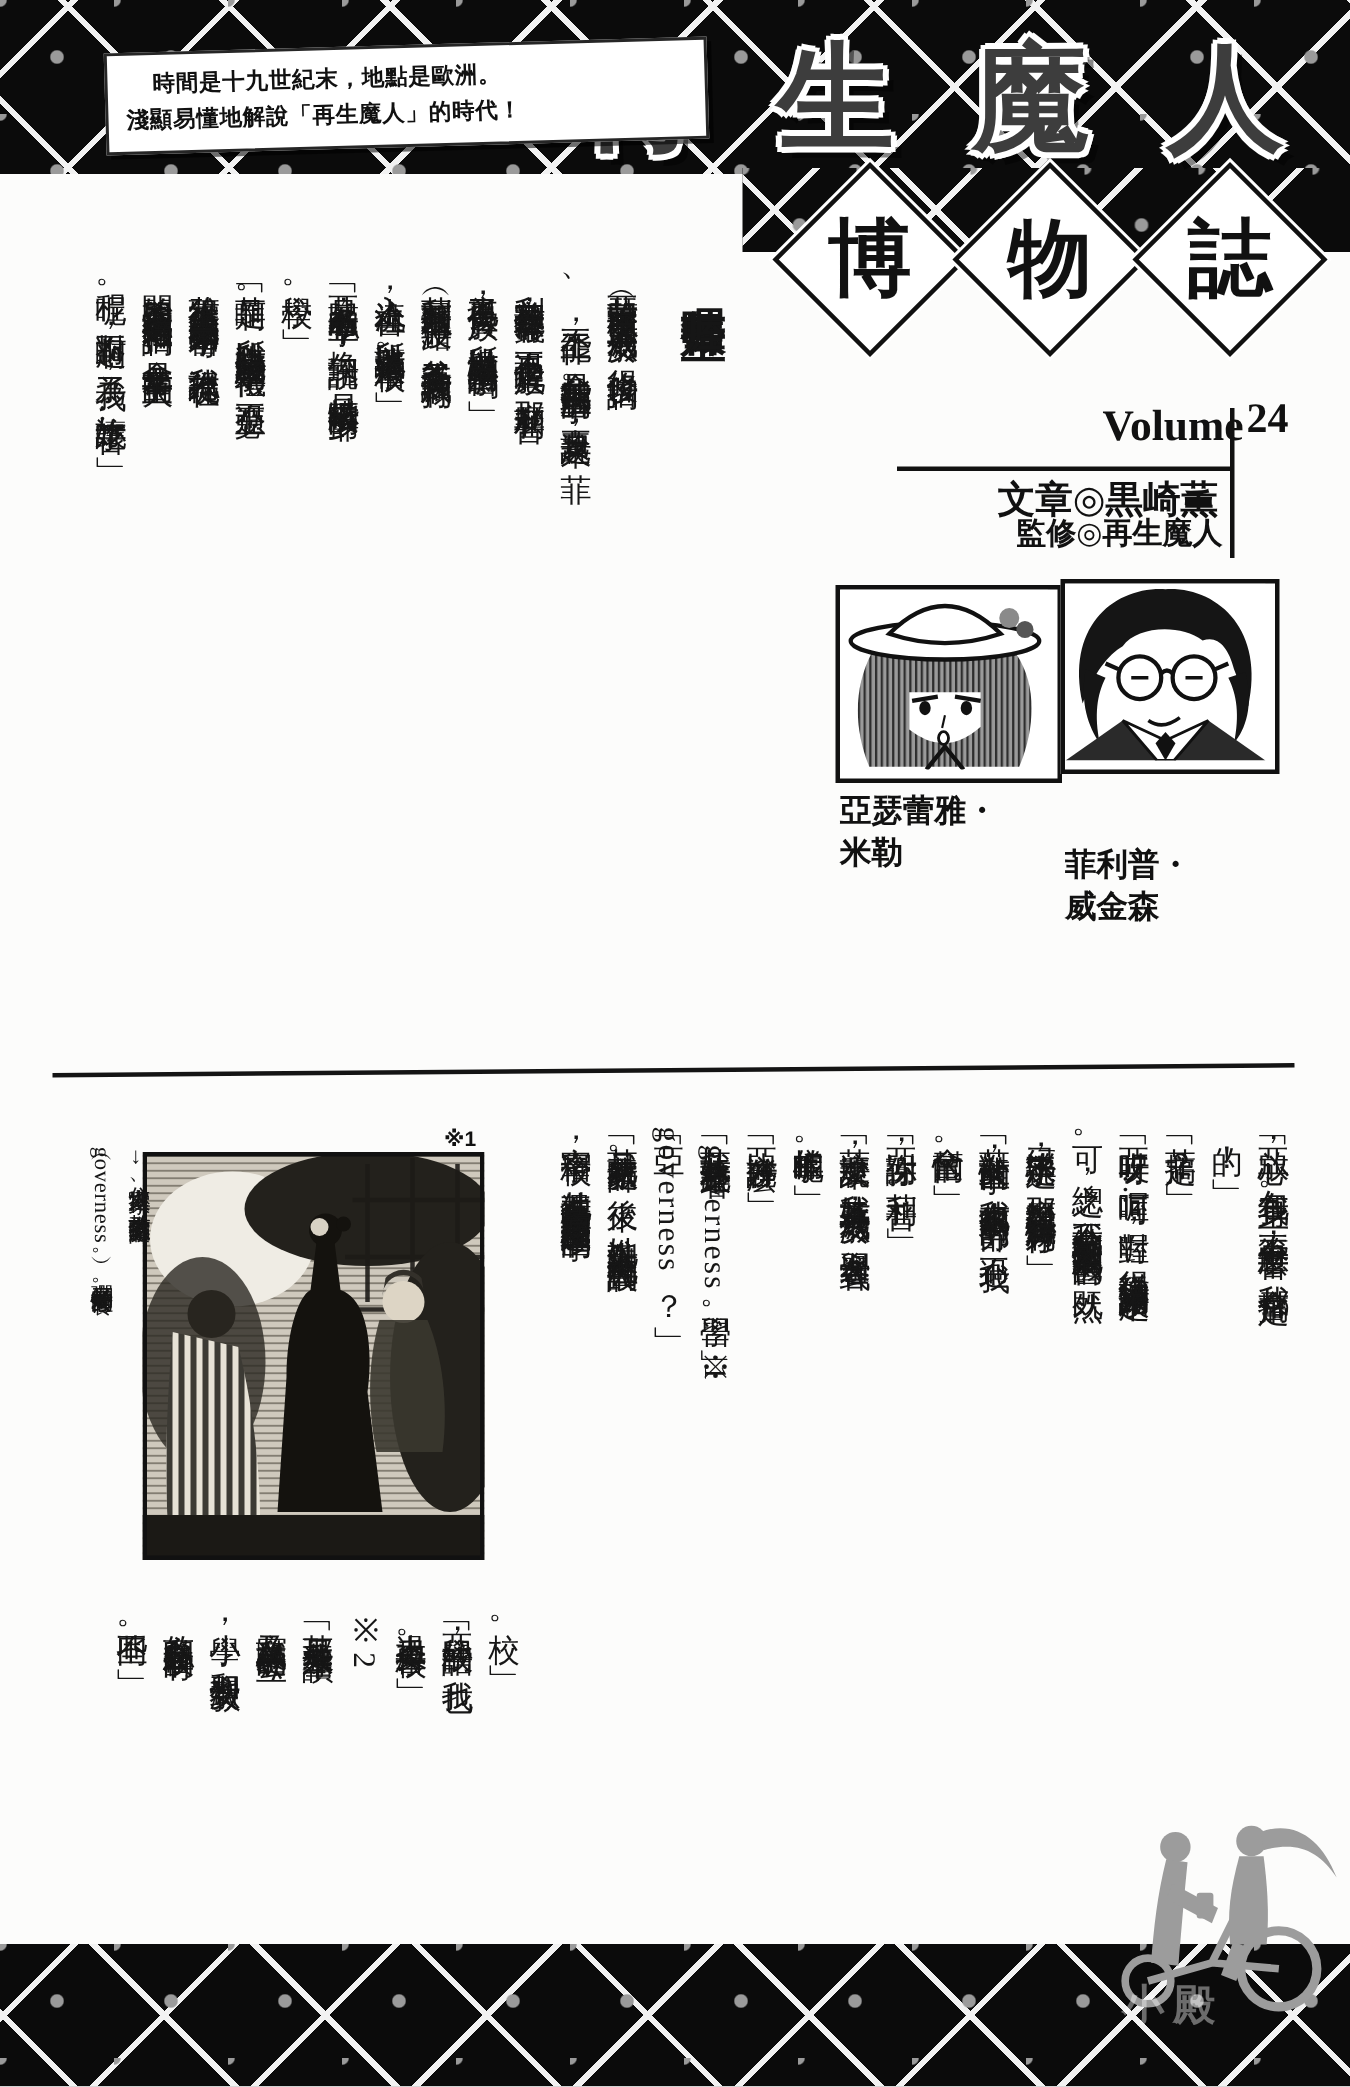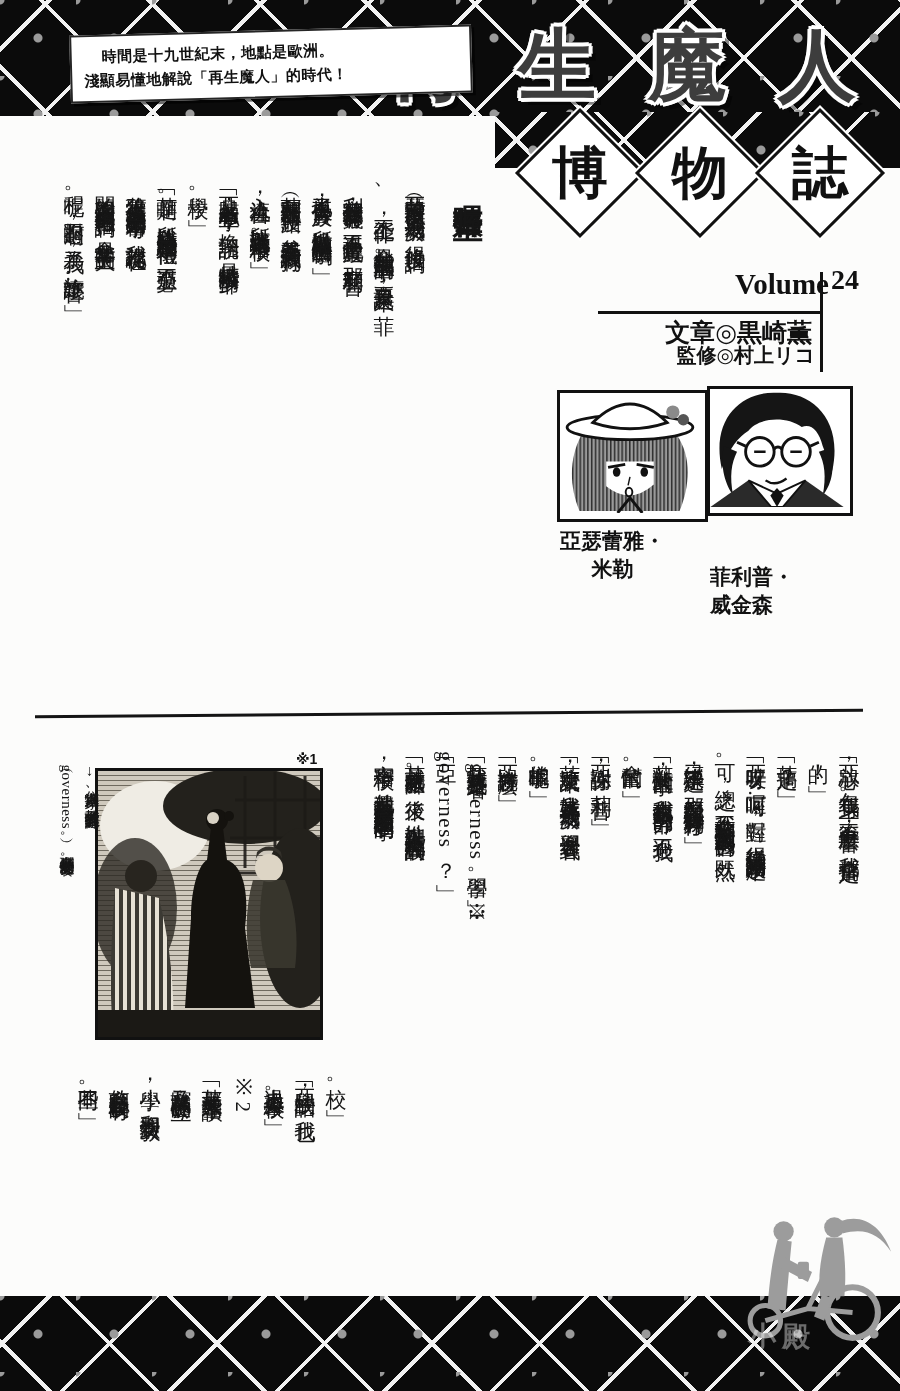--- a/index.html
+++ b/index.html
@@ -45,21 +45,21 @@
   .volume-bar{position:absolute;left:820px;top:272px;width:3px;height:100px;background:#111;z-index:4;}
   .credit1{position:absolute;right:88px;top:316px;font-size:25px;font-weight:bold;z-index:4;}
   .credit2{position:absolute;right:85px;top:342px;font-size:20px;font-weight:bold;z-index:4;}
 
   
   .portrait{position:absolute;border:3px solid #111;background:#fff;z-index:4;overflow:hidden;}
   .p1{left:557px;top:390px;width:145px;height:126px;}
   .p2{left:707px;top:386px;width:140px;height:124px;}
   .char-name{position:absolute;z-index:4;font-family:"Liberation Sans","DejaVu Sans",sans-serif;
              font-size:21px;font-weight:bold;line-height:28px;}
-  .n1{left:560px;top:527px;text-align:center;} .n2{left:710px;top:523px;margin-top:40px;}
+  .n1{left:560px;top:527px;} .n2{left:710px;top:523px;margin-top:40px;}
 
   
   .vtext{writing-mode:vertical-rl;text-orientation:mixed;position:absolute;color:#161616;}
   .vtext p{margin:0;padding:0;}
   .headline{left:447px;top:186px;height:360px;z-index:2;
             font-family:"Liberation Sans","DejaVu Sans",sans-serif;
             font-size:30px;font-weight:bold;letter-spacing:-1px;}
   .top-dialogue{left:58px;top:180px;width:372px;height:548px;font-size:21px;
                 letter-spacing:1.5px;line-height:31px;z-index:2;}
   .bottom-dialogue{right:36px;top:748px;width:498px;height:558px;font-size:21px;
@@ -106,21 +106,21 @@
     </div>
   <div class="diamond d3">
     <span>誌</span>
     </div>
 
   <div class="volume-label">Volume</div>
   <div class="volume-number">24</div>
   <div class="volume-rule"></div>
   <div class="volume-bar"></div>
   <div class="credit1">文章◎黒崎薫</div>
-  <div class="credit2">監修◎村上リコ</div>
+  <div class="credit2">監修◎再生魔人</div>
 
   <div class="portrait p1">
     <svg width="139" height="120" viewBox="0 0 145 126">
       <defs>
         <pattern id="hl" width="4" height="6" patternUnits="userSpaceOnUse">
           <rect width="4" height="6" fill="#9a9a9a"></rect>
             <rect width="1.6" height="6" fill="#2e2e2e"></rect>
         </pattern>
       </defs>
       <rect width="145" height="126" fill="#fff"></rect>

